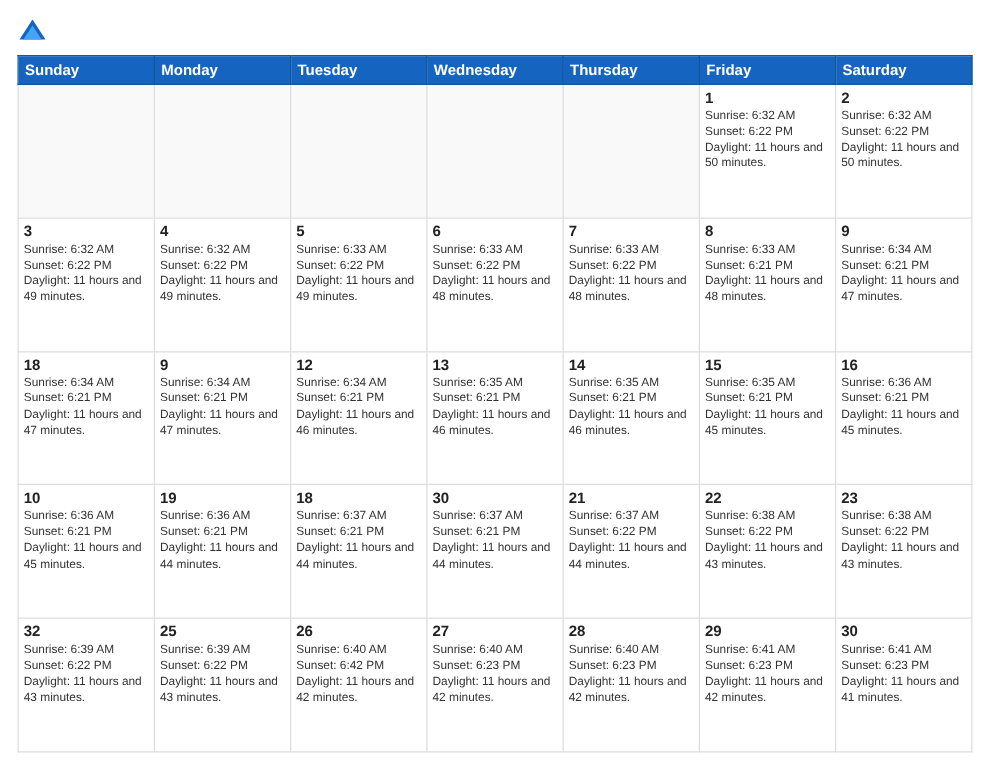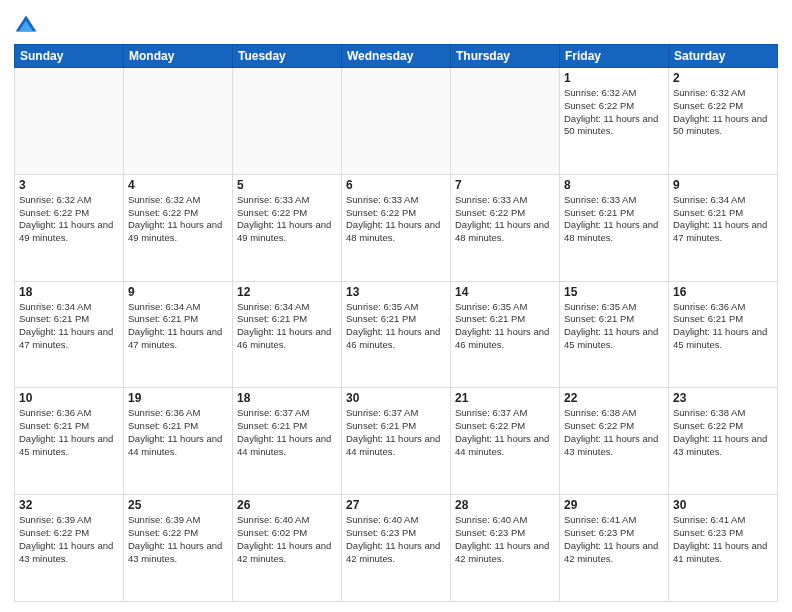--- a/index.html
+++ b/index.html
@@ -321,21 +321,21 @@
           <td>
             <span class="day-num">25</span>
             <div class="day-info">Sunrise: 6:39 AM
 Sunset: 6:22 PM
 Daylight: 11 hours
 and 43 minutes.</div>
           </td>
           <td>
             <span class="day-num">26</span>
             <div class="day-info">Sunrise: 6:40 AM
-Sunset: 6:02 PM
+Sunset: 6:42 PM
 Daylight: 11 hours
 and 42 minutes.</div>
           </td>
           <td>
             <span class="day-num">27</span>
             <div class="day-info">Sunrise: 6:40 AM
 Sunset: 6:23 PM
 Daylight: 11 hours
 and 42 minutes.</div>
           </td>

